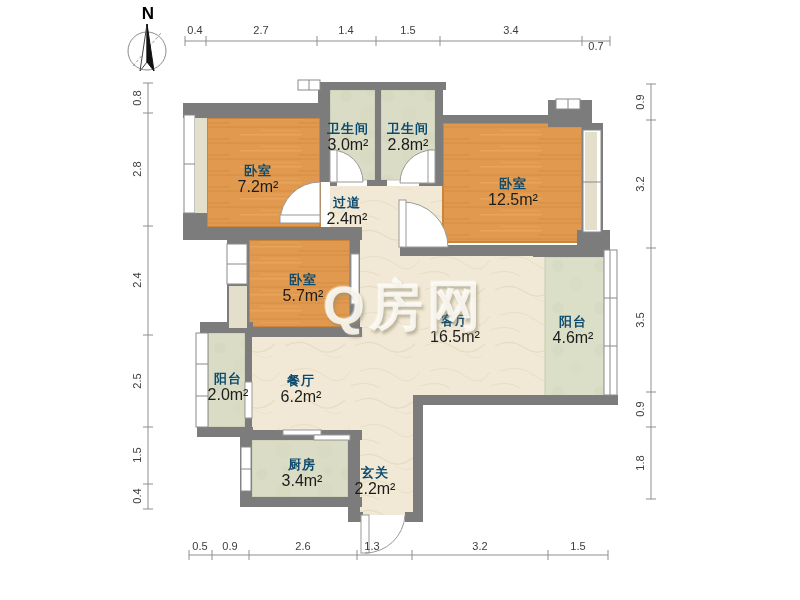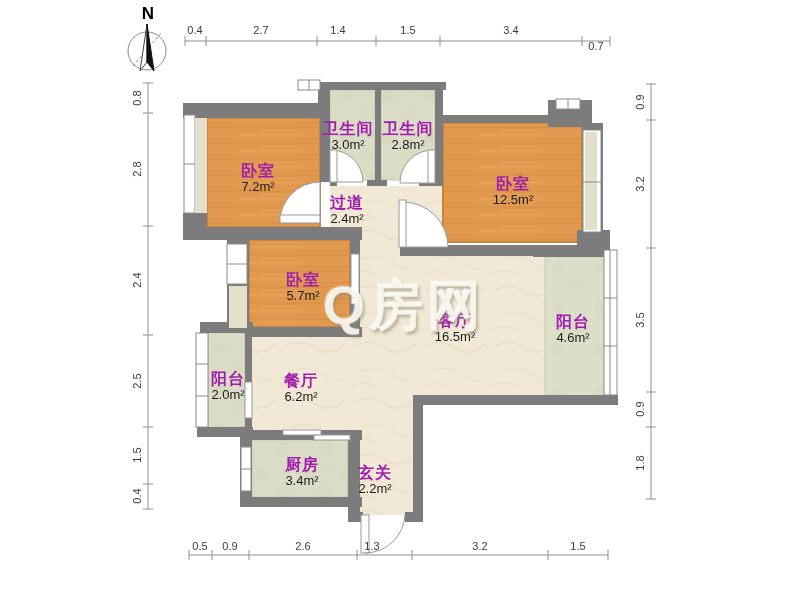--- a/index.html
+++ b/index.html
@@ -1,21 +1,21 @@
 <!DOCTYPE html>
 <html><head>
 <meta charset="utf-8">
 <style>
   html,body{margin:0;padding:0;background:#ffffff;}
   .stage{position:relative;width:800px;height:600px;background:#ffffff;overflow:hidden;
          font-family:"Liberation Sans","DejaVu Sans",sans-serif;}
   .stage svg{position:absolute;left:0;top:0;}
   .rlabel{position:absolute;transform:translate(-50%,-50%);text-align:center;z-index:5;white-space:nowrap;}
-  .rname{font-size:16px;font-weight:600;color:#a21caf;line-height:16px;letter-spacing:1px;}
-  .rarea{font-size:13px;font-weight:400;color:#1c1c1c;line-height:15px;letter-spacing:0;}
+  .rname{font-size:13px;font-weight:600;color:#0c4a6e;line-height:16px;letter-spacing:1px;}
+  .rarea{font-size:16px;font-weight:400;color:#1c1c1c;line-height:15px;letter-spacing:0;}
   .dim{position:absolute;transform:translate(-50%,-50%);font-size:11px;color:#3c3c3c;z-index:4;white-space:nowrap;}
   .dim.rot{transform:translate(-50%,-50%) rotate(-90deg);}
   .nlabel{position:absolute;transform:translate(-50%,-50%);font-size:17px;font-weight:bold;color:#000;z-index:6;}
   .watermark{position:absolute;transform:translate(-50%,-50%);z-index:7;
              font-size:54px;font-weight:bold;letter-spacing:4px;
              color:rgba(253,252,246,0.85);
              text-shadow:2px 3px 3px rgba(150,140,115,0.55), -1px -1px 1px rgba(255,255,255,0.4);
              pointer-events:none;}
 </style>
 </head>
@@ -274,21 +274,21 @@
     <div class="rname">厨房</div>
     <div class="rarea">3.4m²</div>
   </div>
   <div class="rlabel" style="left:375px;top:480px">
     <div class="rname">玄关</div>
     <div class="rarea">2.2m²</div>
   </div>
 
   <span class="dim" style="left:195px;top:30px">0.4</span>
   <span class="dim" style="left:261px;top:30px">2.7</span>
-  <span class="dim" style="left:338px;top:30px">1.4</span>
+  <span class="dim" style="left:346px;top:30px">1.4</span>
   <span class="dim" style="left:408px;top:30px">1.5</span>
   <span class="dim" style="left:511px;top:30px">3.4</span>
   <span class="dim" style="left:596px;top:46px">0.7</span>
 
   <span class="dim rot" style="left:137px;top:98px">0.8</span>
   <span class="dim rot" style="left:137px;top:169px">2.8</span>
   <span class="dim rot" style="left:137px;top:280px">2.4</span>
   <span class="dim rot" style="left:137px;top:381px">2.5</span>
   <span class="dim rot" style="left:137px;top:455px">1.5</span>
   <span class="dim rot" style="left:137px;top:496px">0.4</span>

